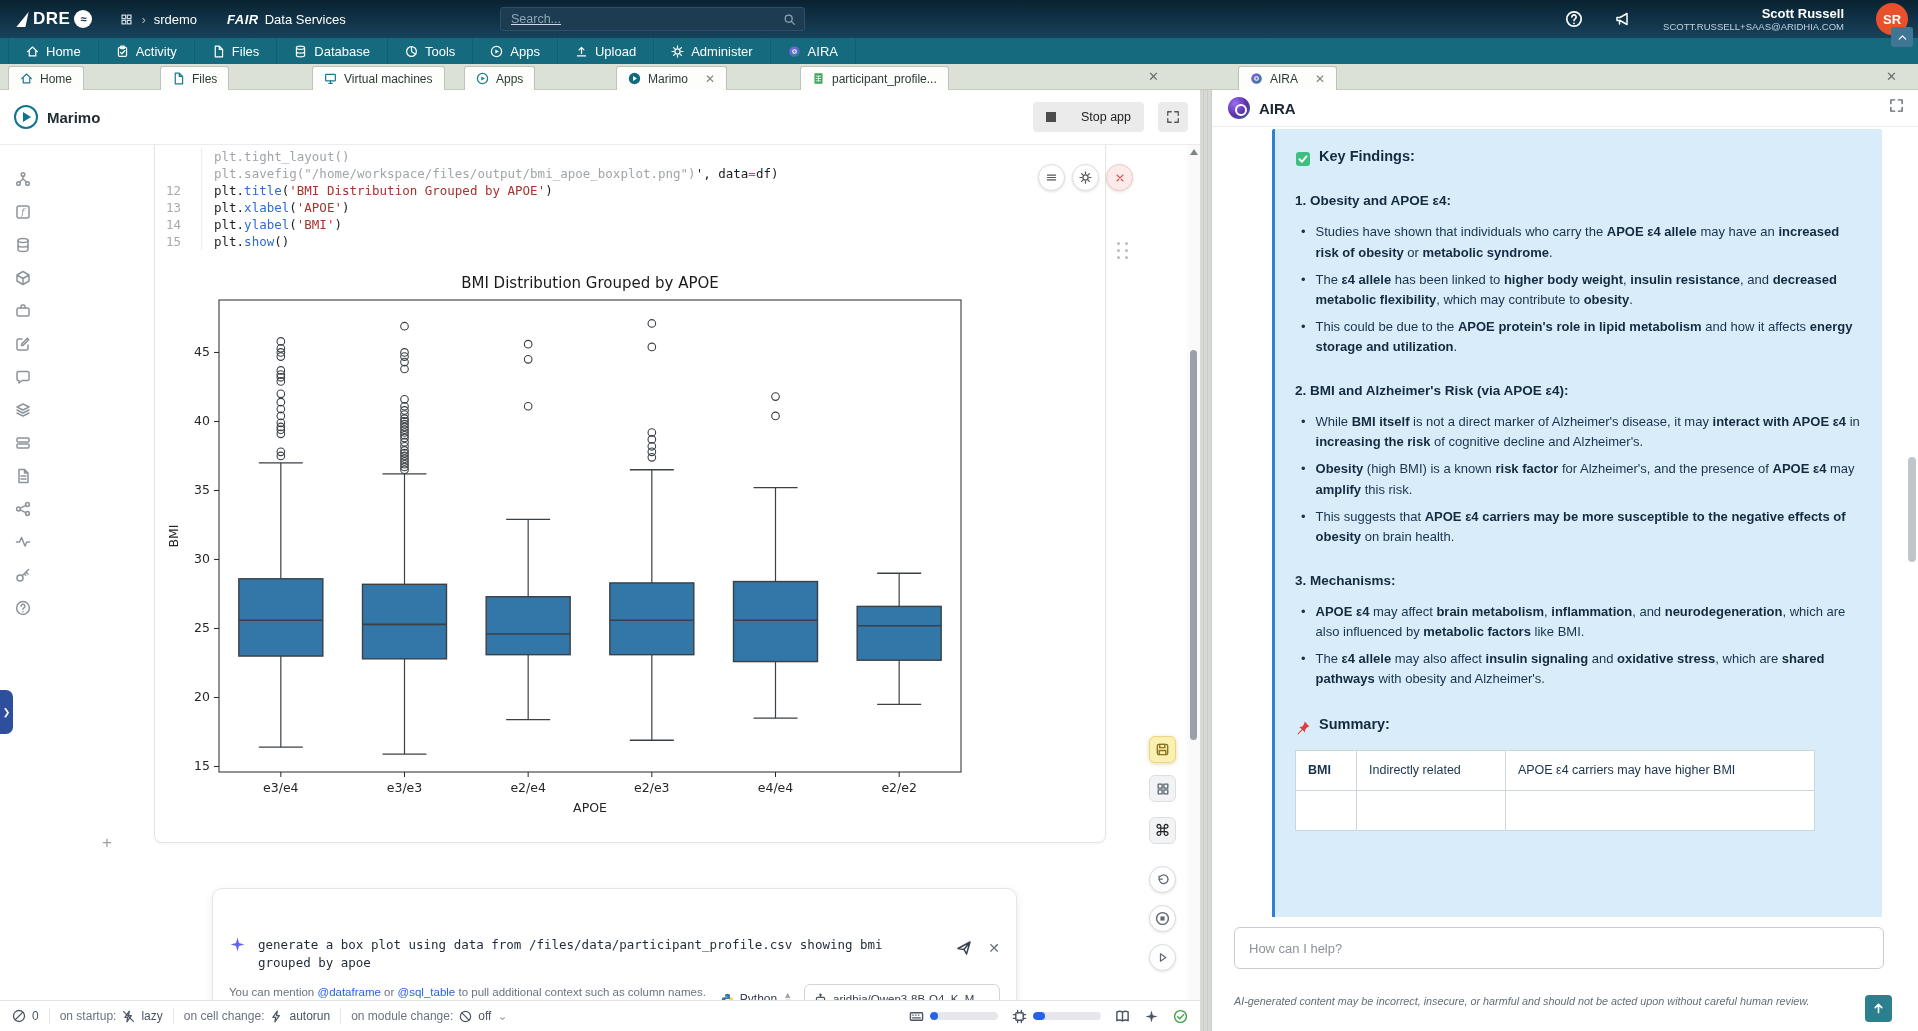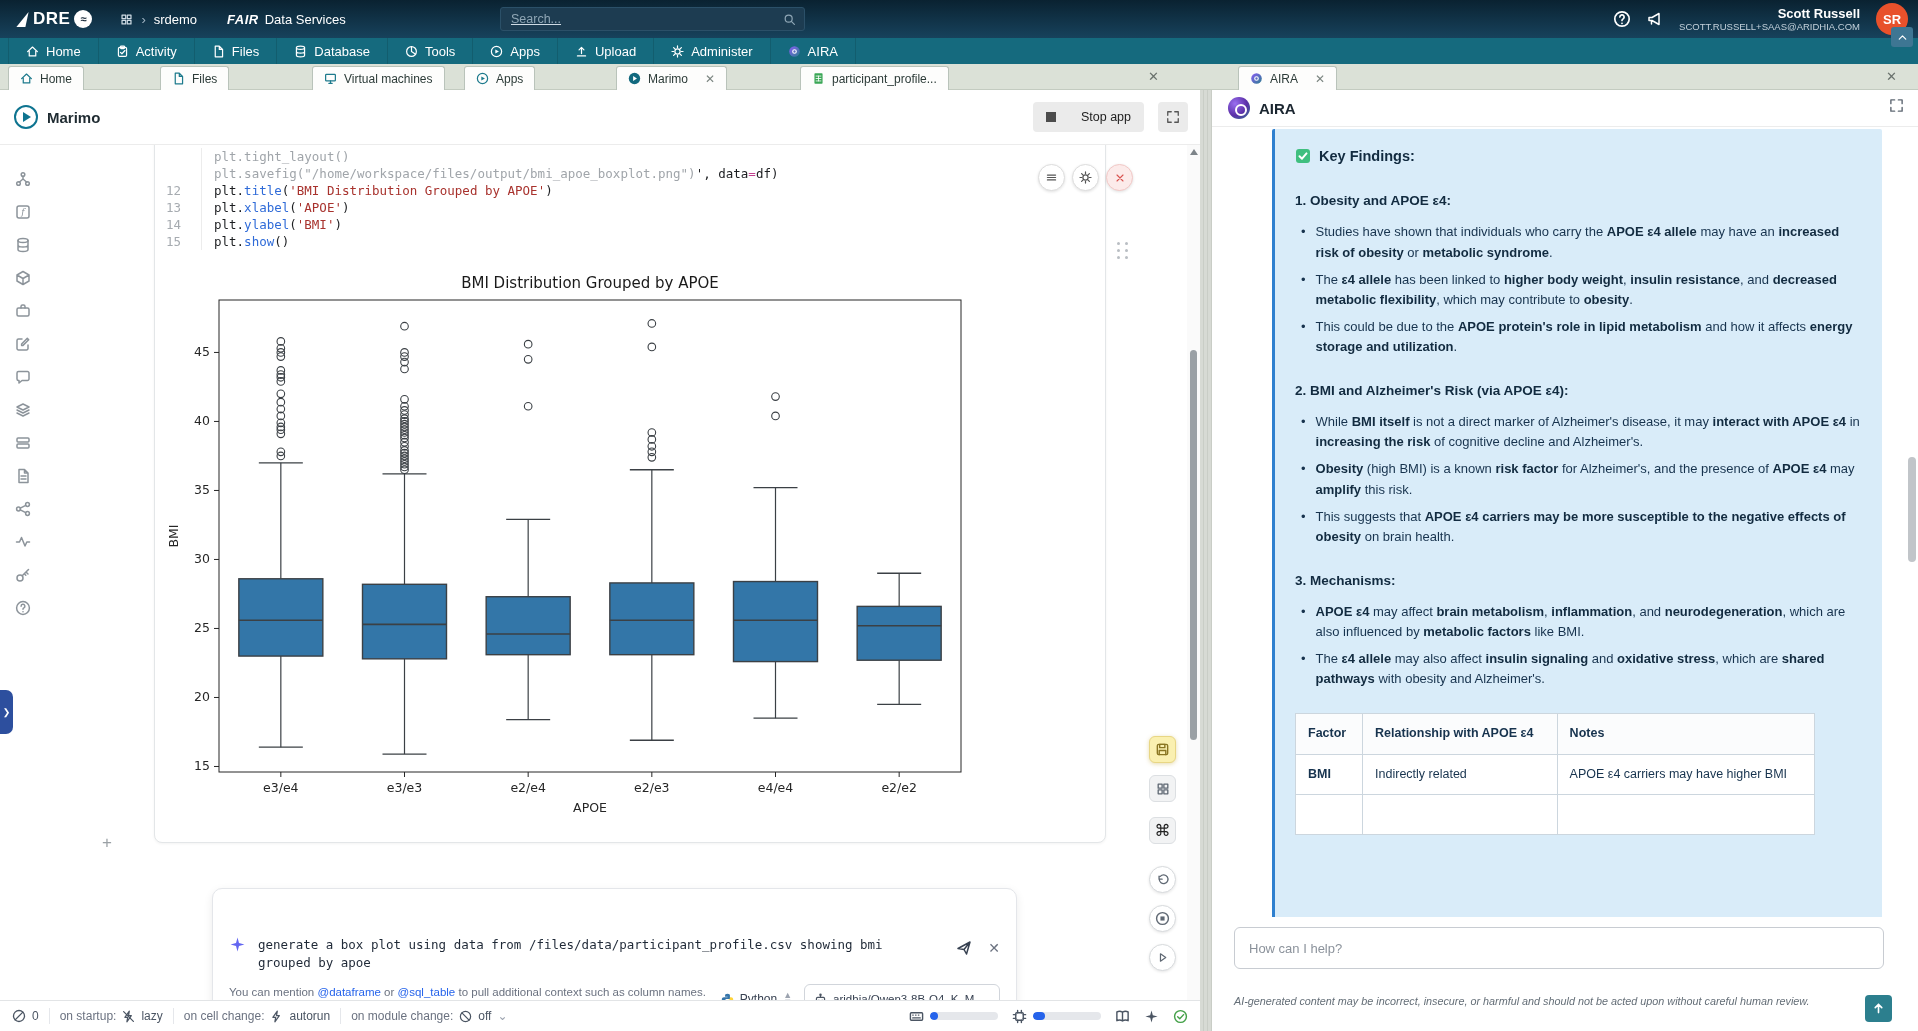--- a/index.html
+++ b/index.html
@@ -17,21 +17,21 @@
   .logo-text { font-weight:bold; font-size:17px; letter-spacing:.5px; }
   .logo-circle { width:18px; height:18px; border-radius:50%; background:#fff; color:#123;
                  font-size:11px; font-weight:bold; display:flex; align-items:center; justify-content:center; }
   .crumb { display:flex; align-items:center; gap:8px; margin-left:28px; font-size:13px; }
   .fair { margin-left:30px; font-size:13px; display:flex; gap:6px; align-items:center;}
   .fair b { font-weight:800; font-style:italic; letter-spacing:.5px;}
   .search { position:absolute; left:500px; top:7px; width:305px; height:24px; background:#1d3c51;
             border:1px solid #2b5068; border-radius:3px; display:flex; align-items:center; padding:0 8px; }
   .search input { flex:1; background:transparent; border:none; outline:none; color:#cfdbe4; font-size:12.5px;text-decoration:underline; }
   .search input::placeholder { color:#8fa6b5; }
-  .topbar-right { position:absolute; right:10px; top:0; height:38px; display:flex; align-items:center; gap:16px; }
+  .topbar-right { position:absolute; right:10px; top:0; height:38px; display:flex; align-items:center; gap:32px; }
   .user-block { text-align:right; line-height:1.2; }
   .user-name { font-weight:bold; font-size:13px; }
   .user-email { font-size:9.5px; color:#c3d0da; }
   .avatar { width:32px; height:32px; border-radius:50%; background:#e8512b; color:#fff; font-weight:bold;
             font-size:13px; display:flex; align-items:center; justify-content:center; }
   .collapse-sq { width:22px; height:20px; background:#3e7693; border-radius:3px; display:flex;
                  align-items:center; justify-content:center; }
 
   
   .nav { height:26px; background:#156a7e; display:flex; align-items:stretch; padding-left:8px; }
@@ -131,21 +131,21 @@
   .aira-logo { width:22px; height:22px; border-radius:50%;
                background:radial-gradient(circle at 32% 30%, #9a6ff0, #5b2fa8 55%, #2b7f8f 100%);
                position:relative; margin-right:9px; }
   .aira-logo::after { content:""; position:absolute; left:7px; top:7px; width:8px; height:8px; border-radius:50%;
                       border:2px solid #fff; }
   .atitle { font-size:15px; font-weight:700; color:#1b2630; }
   .a-expand { position:absolute; right:14px; top:8px; cursor:pointer; }
   .a-content { position:absolute; top:37px; left:0; right:12px; bottom:114px; overflow:hidden; }
   .bubble { margin:2px 24px 0 60px; background:#d9ecf9; border-left:3px solid #2f80cf; border-radius:2px;
             padding:16px 20px 20px; font-size:13px; color:#17334e; line-height:1.55; min-height:840px;}
-  .b-heading { font-size:14.5px; font-weight:700; display:flex; align-items:center; gap:8px; color:#122b40;}
+  .b-heading { font-size:14.5px; font-weight:700; display:flex; align-items:flex-end; gap:8px; color:#122b40;}
   .b-section { margin-top:24px; }
   .b-title { font-weight:700; font-size:13.5px; color:#122b40; }
   .b-ul { margin:10px 0 0 6px; padding:0; list-style:none; }
   .b-ul li { display:flex; gap:10px; margin-bottom:7px; }
   .b-ul li .dot { flex:none; }
   .b-ul b { color:#122b40; }
   .a-table { border-collapse:collapse; background:#fff; margin-top:14px; width:520px; font-size:12.5px; }
   .a-table th, .a-table td { border:1px solid #ccd6de; padding:10px 12px; text-align:left; vertical-align:top; color:#17334e;}
   .a-table th { font-weight:700; background:#fbfcfd; }
   .a-input { position:absolute; left:22px; right:34px; bottom:62px; height:42px; border:1px solid #c8ccd2;
@@ -885,27 +885,30 @@
                 <span class="dot">•</span>
                 <span><b>APOE ε4</b> may affect <b>brain metabolism</b>, <b>inflammation</b>, and <b>neurodegeneration</b>, which are also influenced by <b>metabolic factors</b> like BMI.</span>
               </li>
               <li>
                 <span class="dot">•</span>
                 <span>The <b>ε4 allele</b> may also affect <b>insulin signaling</b> and <b>oxidative stress</b>, which are <b>shared pathways</b> with obesity and Alzheimer's.</span>
               </li>
             </ul>
           </div>
           <div class="b-section">
+            <div class="b-heading">
+              <span>
+                <svg width="16" height="16" viewBox="0 0 16 16" fill="none" stroke="#e03e3e" stroke-width="1.5" stroke-linecap="round" stroke-linejoin="round">
+                  <path fill="#e03e3e" stroke="none" d="M9.6 1.6 14.4 6.4l-1.7.5-2.5 2.5-.3 3-2.4-2.4-4.4 4.4-.7-.7 4.4-4.4L4.4 6.9l3-.3L9.1 4.1z"></path>
+                </svg>
+              </span>
+              <span>Summary:</span>
+            </div>
             <table class="a-table">
               <tbody>
-                <tr>
-                  <th>Factor</th>
-                  <th>Relationship with APOE ε4</th>
-                  <th>Notes</th>
-                </tr>
                 <tr>
                   <td><b>BMI</b></td>
                   <td>Indirectly related</td>
                   <td>APOE ε4 carriers may have higher BMI</td>
                 </tr>
                 <tr>
                   <td style="height:40px"></td>
                   <td></td>
                   <td></td>
                 </tr>

